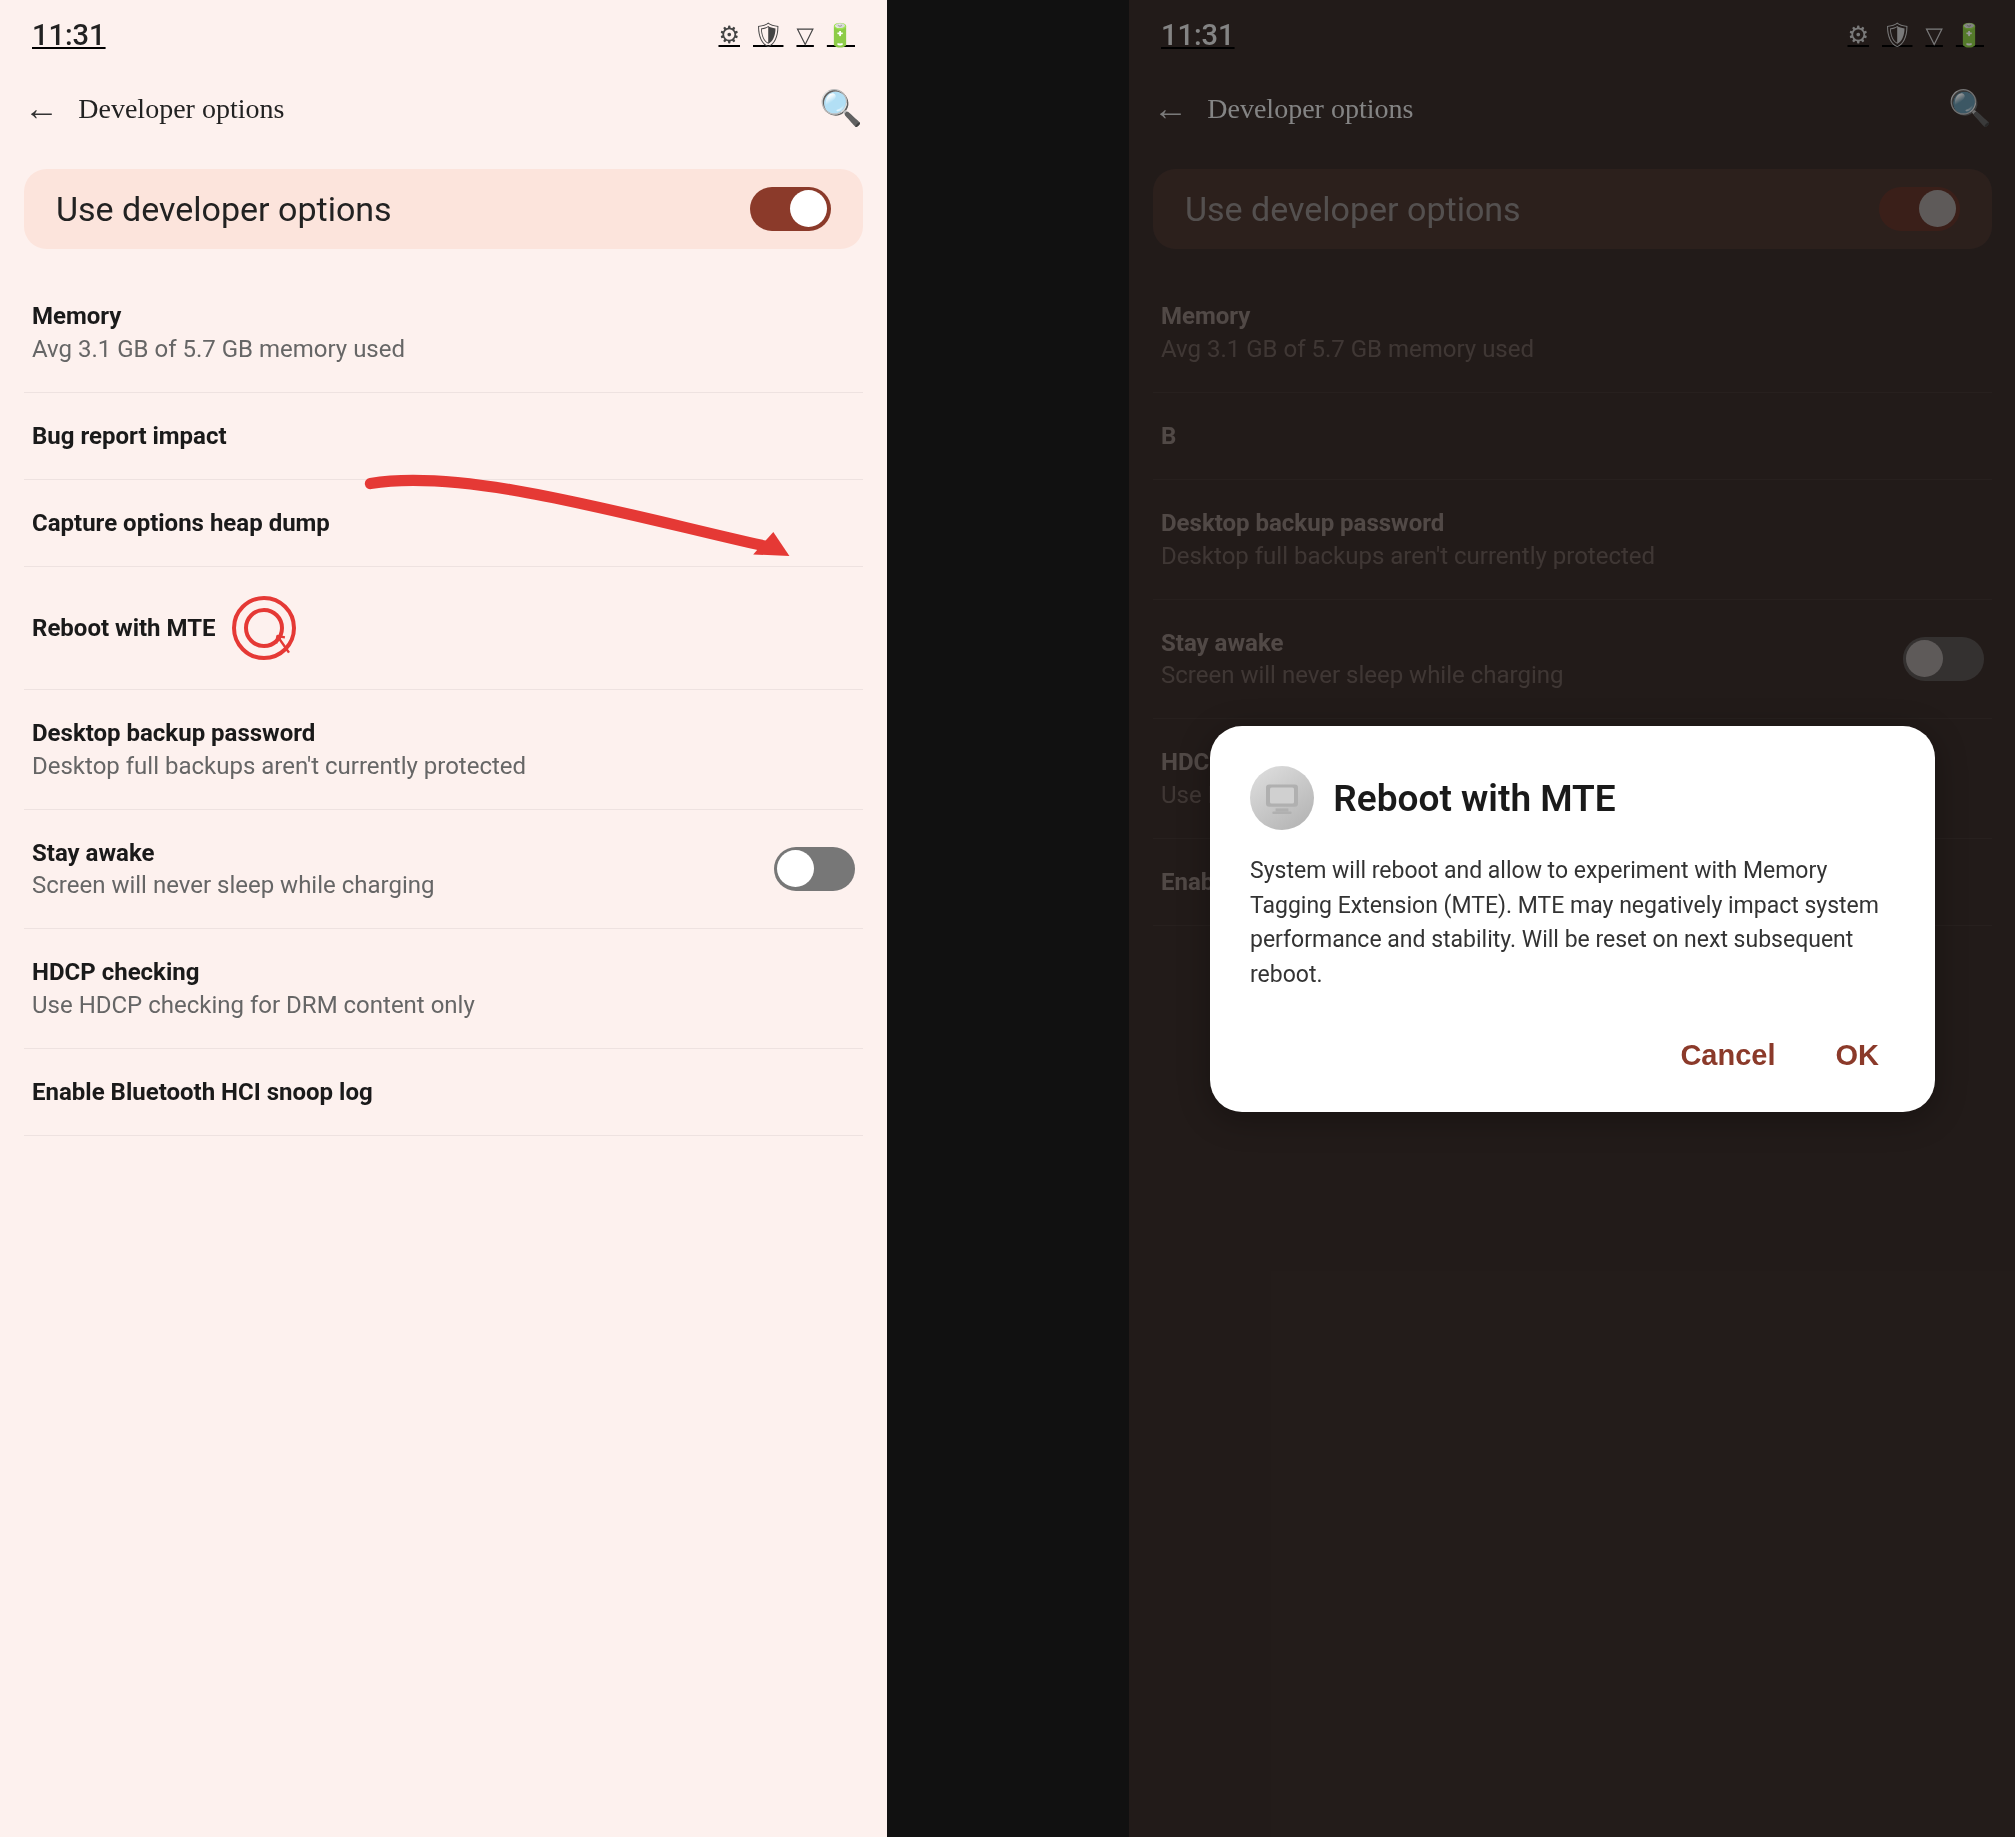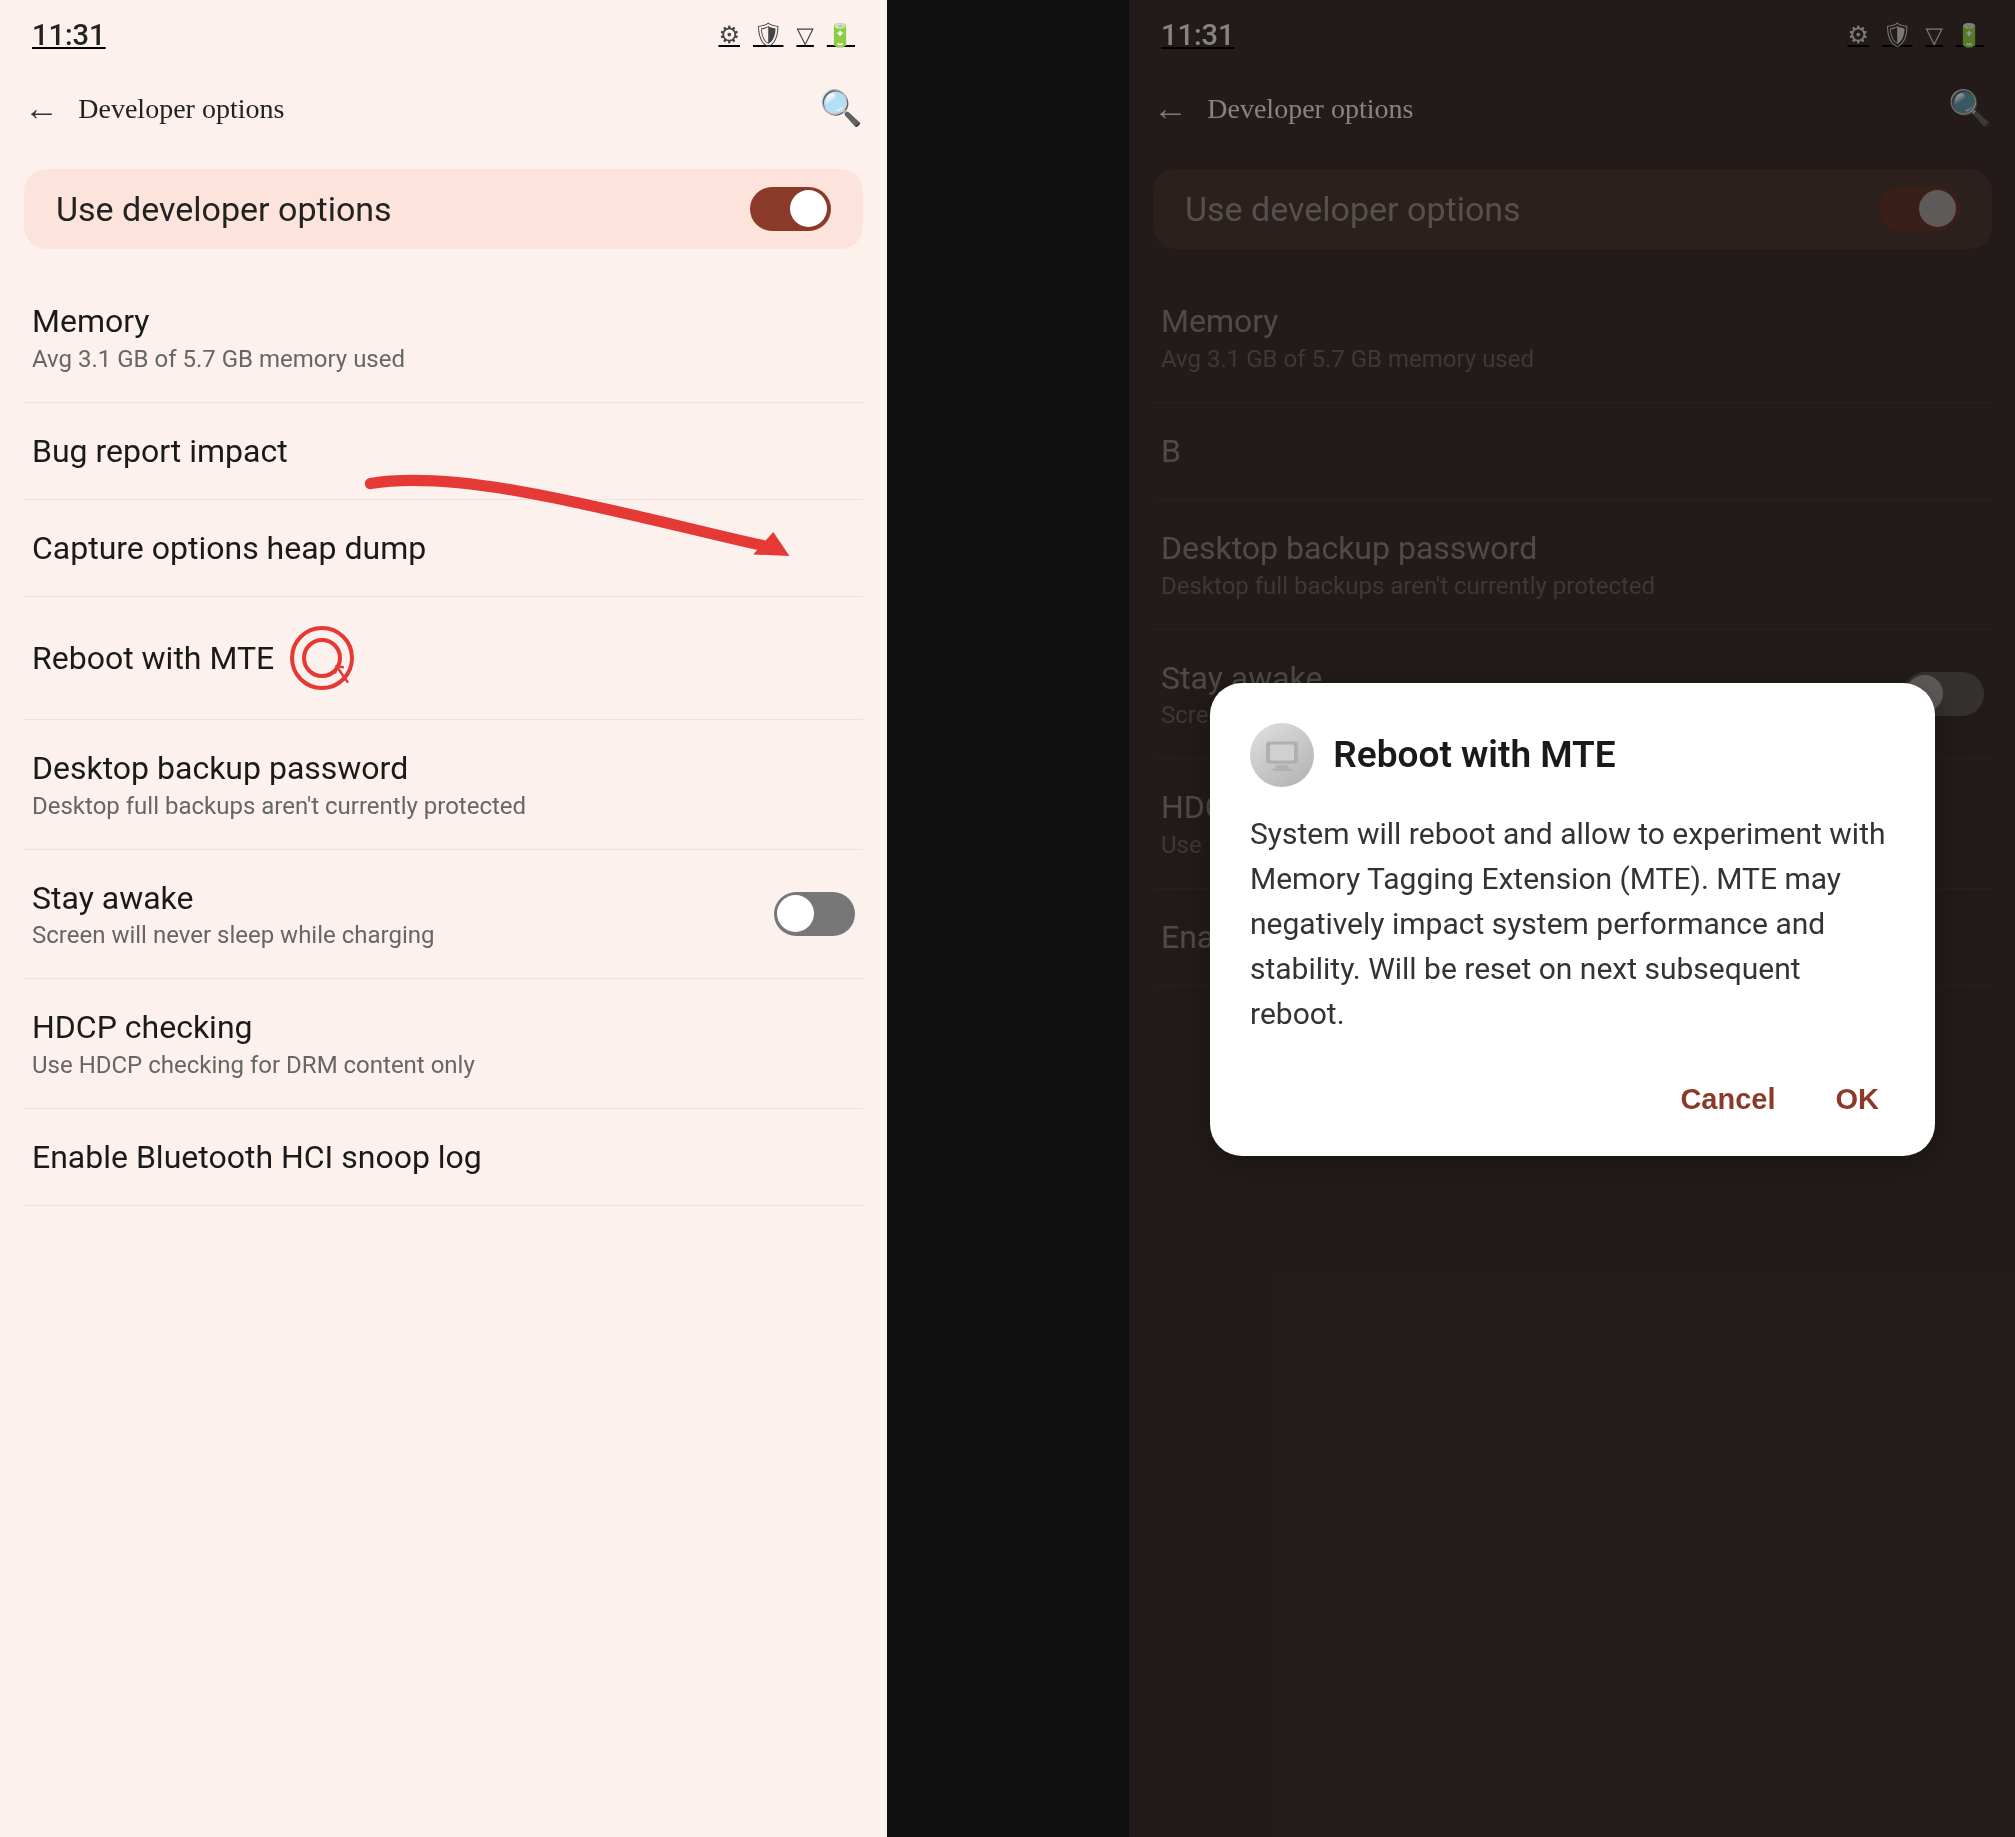--- a/index.html
+++ b/index.html
@@ -172,22 +172,22 @@
     }
     .setting-item-row {
       display: flex;
       align-items: center;
       justify-content: space-between;
     }
     .setting-item-text {
       flex: 1;
     }
     .setting-title {
-      font-size: 32px;
-      font-weight: 400;
+      font-size: 24px;
+      font-weight: 700;
       color: #1a1a1a;
     }
     .setting-title.dark {
       color: #d4c5c0;
     }
     .setting-subtitle {
       font-size: 24px;
       color: #666;
       margin-top: 4.8px;
     }
@@ -270,21 +270,21 @@
       justify-content: center;
       font-size: 32px;
       flex-shrink: 0;
     }
     .dialog-title {
       font-size: 37px;
       font-weight: 600;
       color: #1a1a1a;
     }
     .dialog-message {
-      font-size: 30px;
+      font-size: 23px;
       line-height: 1.5;
       color: #333;
       margin-bottom: 16px;
     }
     .dialog-buttons {
       display: flex;
       justify-content: flex-end;
       gap: 28px;
       margin-top: 39px;
     }

